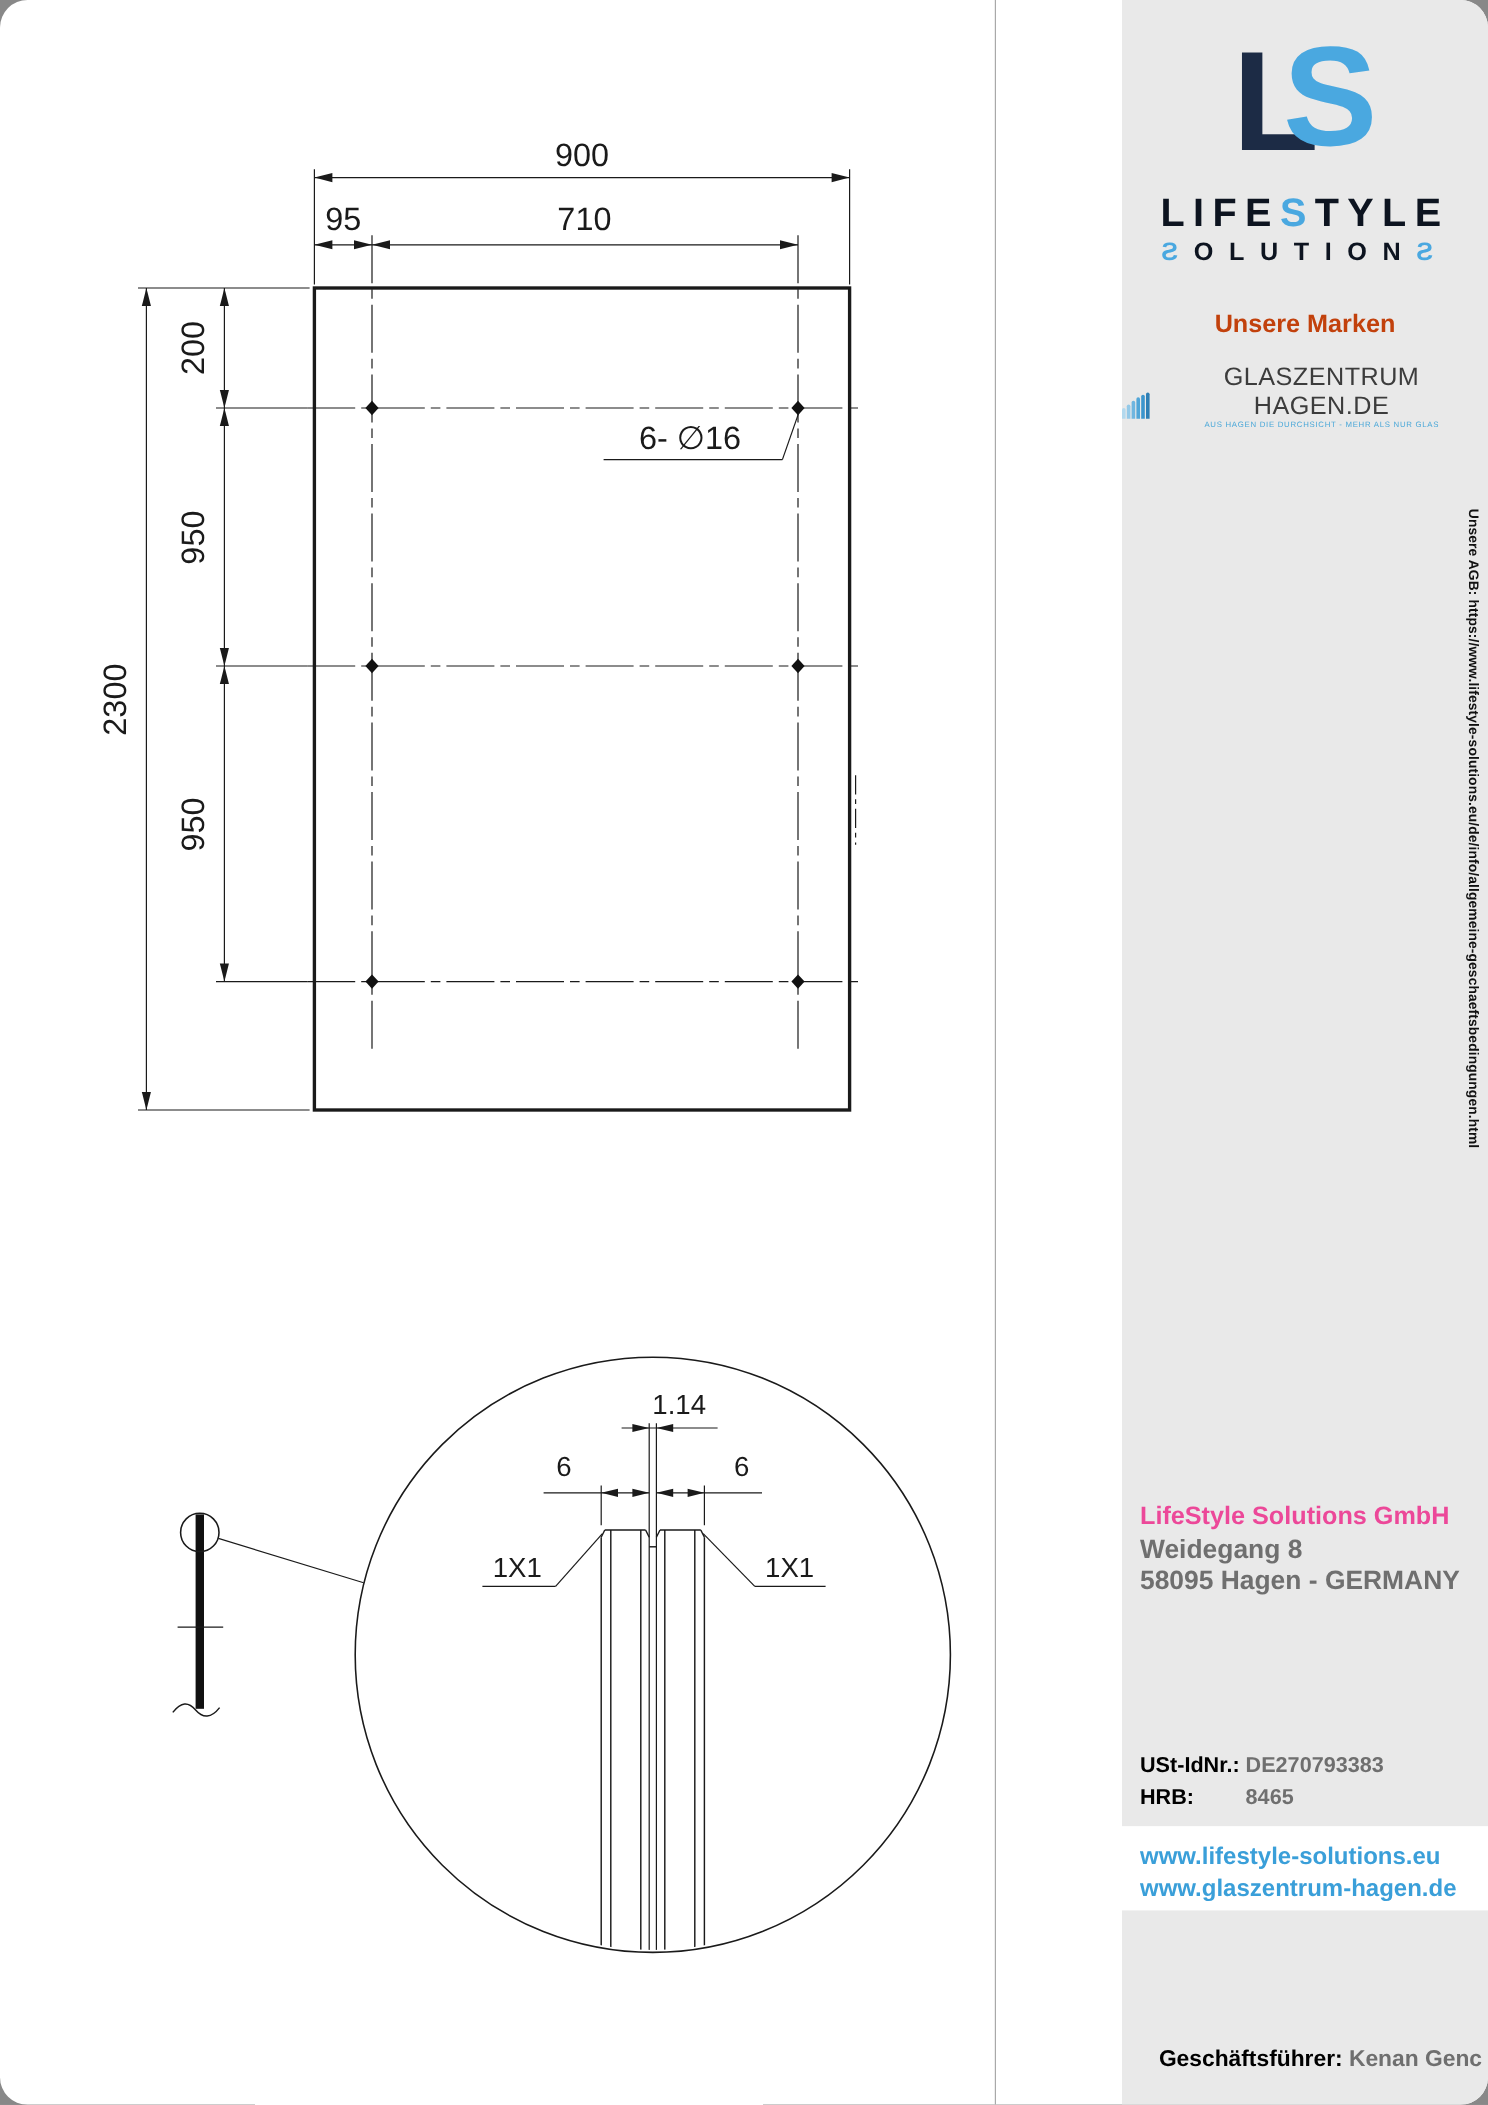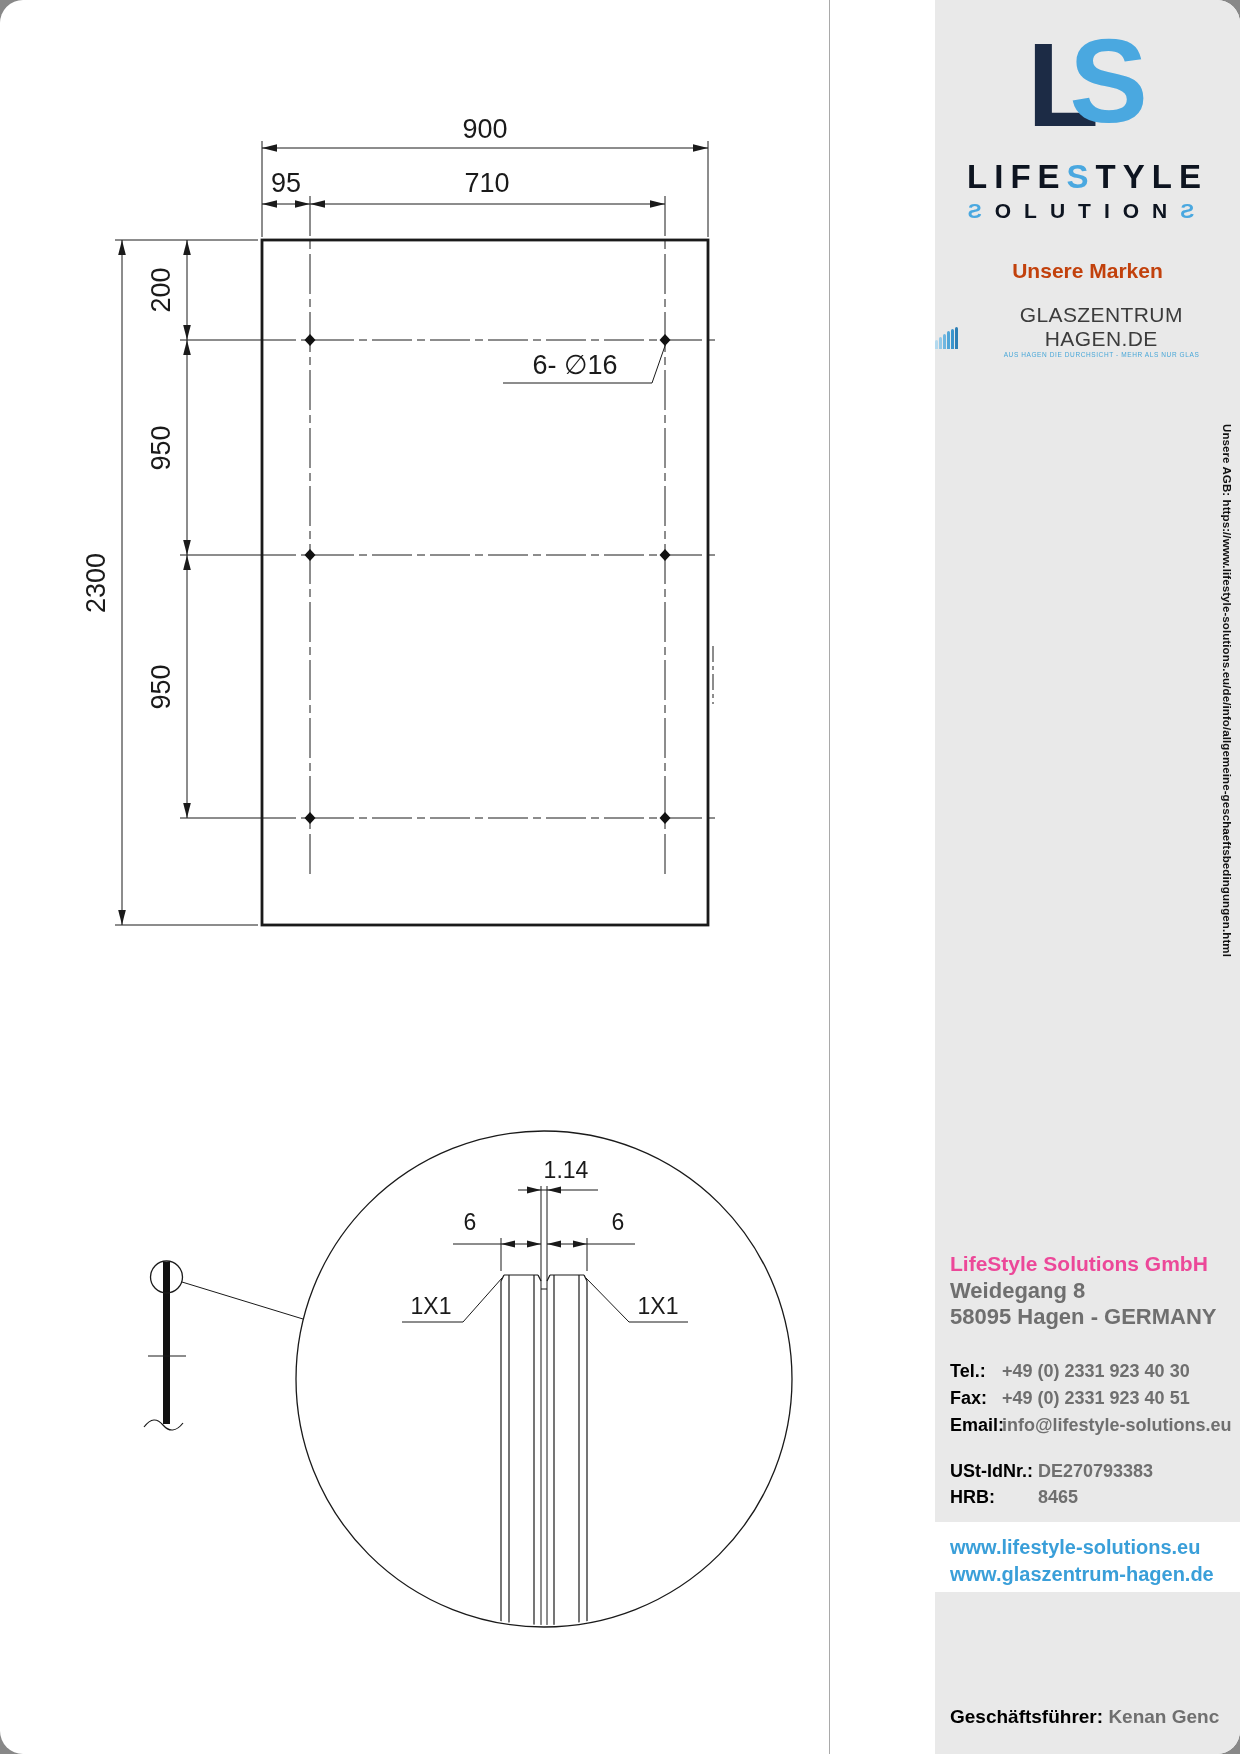--- a/index.html
+++ b/index.html
@@ -42,21 +42,21 @@
   .contact-block{top:1358px;}
   .contact-block .kv-label{width:52px;}
   .reg-block{top:1458px;}
   .reg-block .kv-row{line-height:26px;}
   .reg-block .kv-label{width:88px;}
   .bank-block{top:1612px;}
   .bank-block .kv-row{font-size:17.5px;}
   .bank-block .kv-label{width:52px;}
   .web-block{position:absolute;left:950px;top:1534px;width:285px;}
   .web-link{display:block;font-size:20px;font-weight:700;color:#3a9fd9;line-height:27px;text-decoration:none;}
-  .ceo-block{position:absolute;left:950px;top:1706px;width:285px;font-size:19px;font-weight:700;}
+  .ceo-block{position:absolute;left:950px;top:1706px;width:285px;font-size:19px;font-weight:700;text-align:right;}
   .ceo-block .kv-label{color:#000;}
   .ceo-block .kv-value{color:#6f6f6f;}
 
   
   .drawing{position:absolute;left:0;top:0;}
   .drawing text{font-family:"Liberation Sans","DejaVu Sans",sans-serif;fill:#1a1a1a;}
   .dim-text{font-size:27px;}
   .dim-text-sm{font-size:23px;}
 </style>
 </head>
@@ -242,34 +242,20 @@
   </div>
 
   <div class="agb-vertical">Unsere AGB: https://www.lifestyle-solutions.eu/de/info/allgemeine-geschaeftsbedingungen.html</div>
 
   <div class="company-block">
     <div class="company-name">LifeStyle Solutions GmbH</div>
     <div class="company-line">Weidegang 8</div>
     <div class="company-line">58095 Hagen - GERMANY</div>
   </div>
 
-  <div class="kv-block contact-block">
-    <div class="kv-row">
-      <span class="kv-label">Tel.:</span>
-      <span class="kv-value">+49 (0) 2331 923 40 30</span>
-    </div>
-    <div class="kv-row">
-      <span class="kv-label">Fax:</span>
-      <span class="kv-value">+49 (0) 2331 923 40 51</span>
-    </div>
-    <div class="kv-row">
-      <span class="kv-label">Email:</span>
-      <span class="kv-value">info@lifestyle-solutions.eu</span>
-    </div>
-  </div>
 
   <div class="kv-block reg-block">
     <div class="kv-row">
       <span class="kv-label">USt-IdNr.:</span>
       <span class="kv-value">DE270793383</span>
     </div>
     <div class="kv-row">
       <span class="kv-label">HRB:</span>
       <span class="kv-value">8465</span>
     </div>

